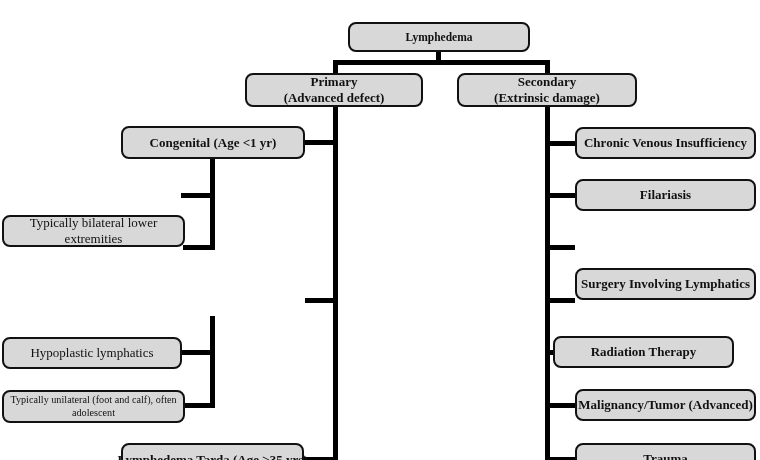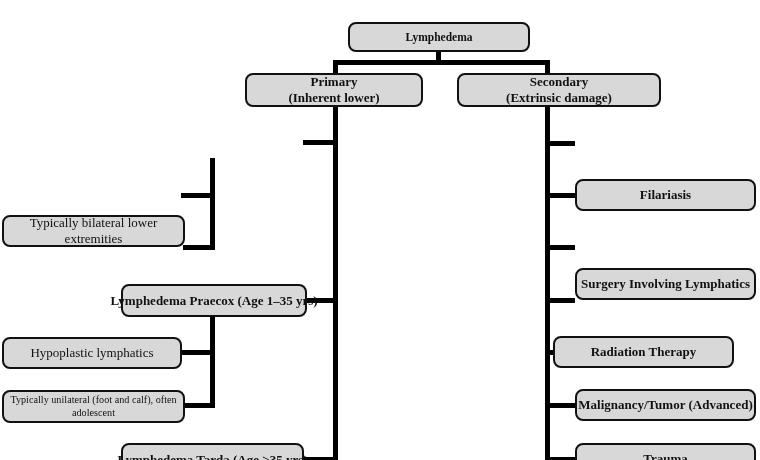--- a/index.html
+++ b/index.html
@@ -72,40 +72,41 @@
   <div class="line" style="left:547px;top:226px;width:28px;height:5px"></div>
   <div class="line" style="left:547px;top:279px;width:28px;height:5px"></div>
   <div class="line" style="left:547px;top:331px;width:28px;height:5px"></div>
   <div class="line" style="left:547px;top:384px;width:28px;height:5px"></div>
   <div class="line" style="left:547px;top:438px;width:28px;height:5px"></div>
 
   <div class="node bold nowrap" style="left:348px;top:3px;width:182px;height:30px;font-size:11.5px">Lymphedema</div>
 
   <div class="node bold" style="left:245px;top:54px;width:178px;height:34px">
     <span class="l1">Primary</span>
-    <span class="l2">(Inherent lower)</span>
+    <span class="l2">(Advanced defect)</span>
   </div>
 
-  <div class="node bold" style="left:457px;top:54px;width:204px;height:34px">
+  <div class="node bold" style="left:457px;top:54px;width:180px;height:34px">
     <span class="l1">Secondary</span>
     <span class="l2">(Extrinsic damage)</span>
   </div>
 
+  <div class="node bold nowrap" style="left:121px;top:107px;width:184px;height:33px">Congenital (Age &lt;1 yr)</div>
 
 
   <div class="node" style="left:2px;top:196px;width:183px;height:32px">Typically bilateral lower extremities</div>
 
-  <div class="node bold nowrap" style="left:121px;top:265px;width:186px;height:33px">Lymphedema Praecox (Age 1–35 yrs)</div>
 
   <div class="node" style="left:2px;top:371px;width:183px;height:33px;font-size:10.2px">Typically unilateral (foot and calf), often adolescent</div>
 
   <div class="node" style="left:2px;top:318px;width:180px;height:32px">Hypoplastic lymphatics</div>
 
   <div class="node bold nowrap" style="left:121px;top:424px;width:183px;height:33px">Lymphedema Tarda (Age &gt;35 yrs)</div>
 
+  <div class="node bold nowrap" style="left:575px;top:108px;width:181px;height:32px">Chronic Venous Insufficiency</div>
 
   <div class="node bold nowrap" style="left:575px;top:160px;width:181px;height:32px">Filariasis</div>
 
 
   <div class="node bold nowrap" style="left:575px;top:249px;width:181px;height:32px">Surgery Involving Lymphatics</div>
 
   <div class="node bold nowrap" style="left:553px;top:317px;width:181px;height:32px">Radiation Therapy</div>
 
   <div class="node bold nowrap" style="left:575px;top:370px;width:181px;height:32px">Malignancy/Tumor (Advanced)</div>
 

